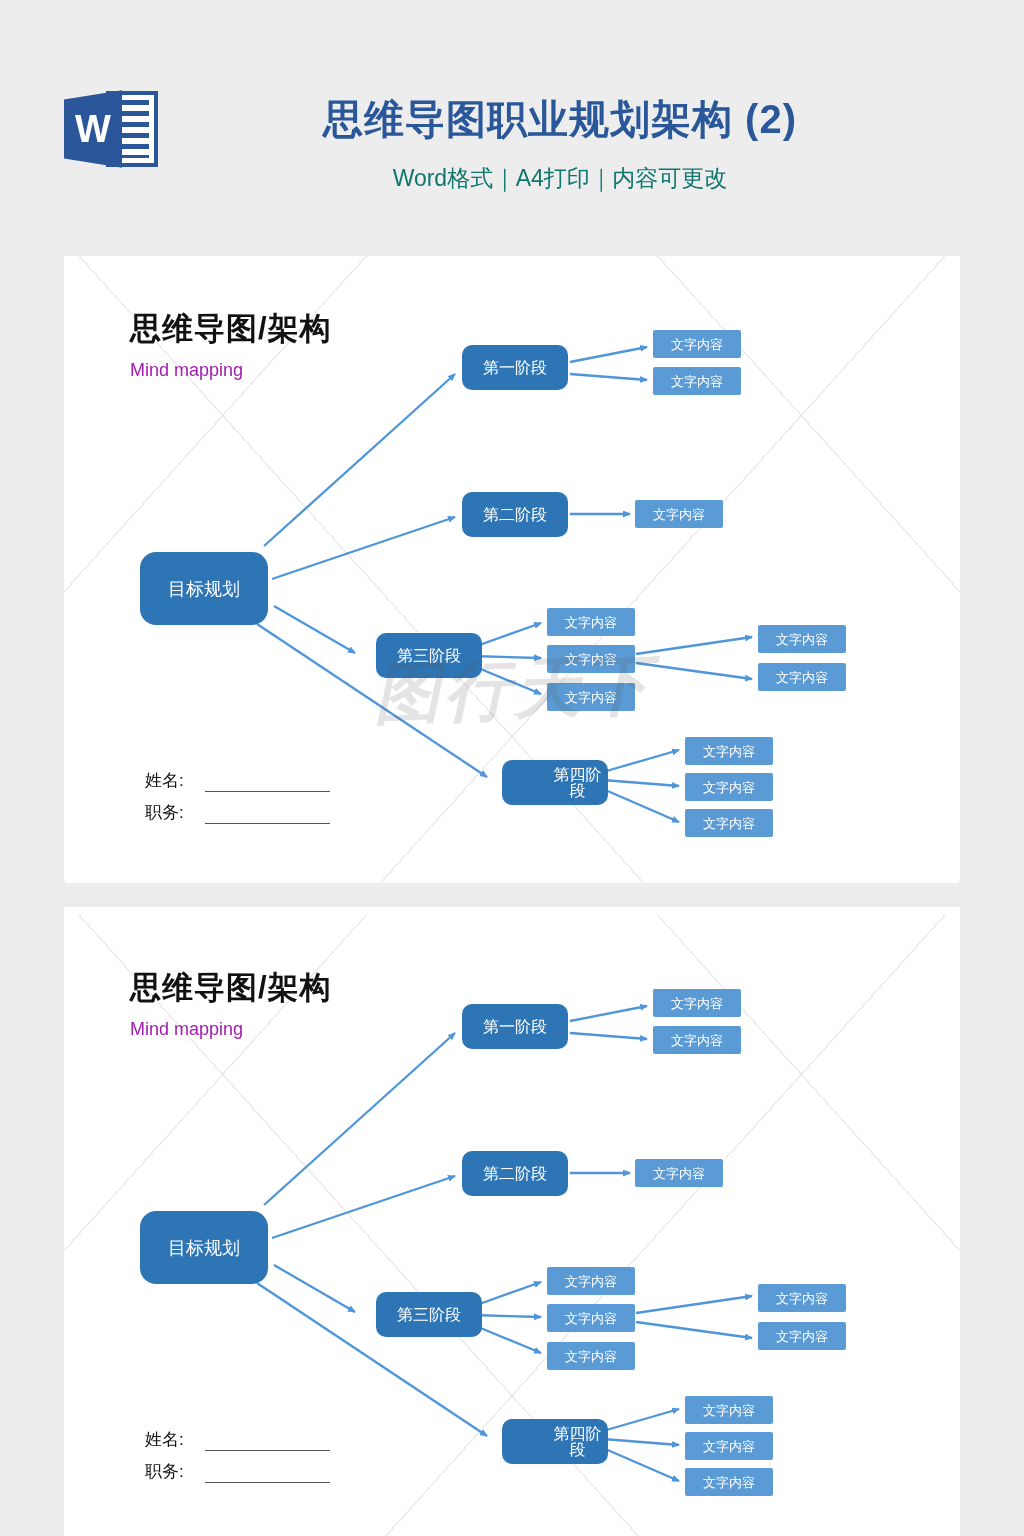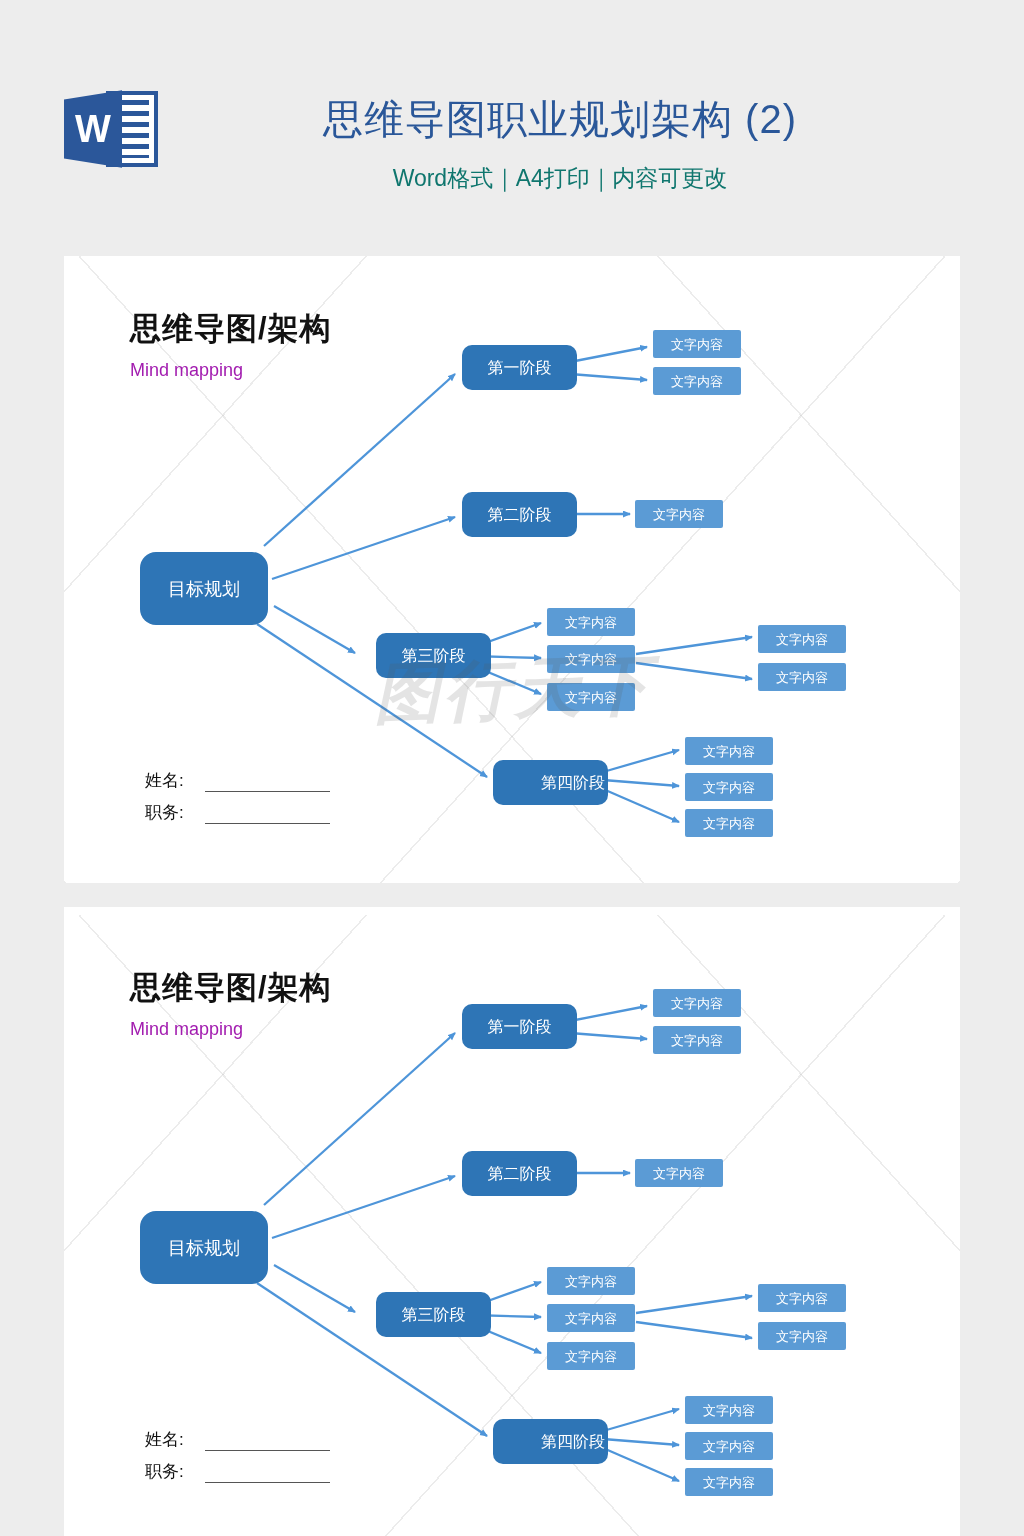--- a/index.html
+++ b/index.html
@@ -23,21 +23,21 @@
     background:repeating-linear-gradient(to bottom,#2b579a 0 5px,#ffffff 5px 11px);
   }
   .word-icon .w-shape {
     position:absolute; left:0; top:0; width:58px; height:84px;
     background:#2b579a;
     clip-path:polygon(0 15%, 100% 4%, 100% 96%, 0 85%);
     display:flex; align-items:center; justify-content:center;
   }
   .word-icon .w-shape span { color:#fff; font-weight:bold; font-size:38px; line-height:1; }
   .header-titles { position:absolute; left:160px; top:0; width:800px; text-align:center; }
-  .doc-title { margin-top:92px; font-size:40px; font-weight:normal; color:#2a5799; letter-spacing:1px; }
+  .doc-title { margin-top:92px; font-size:40px; font-weight:bold; color:#2a5799; letter-spacing:1px; }
   .doc-subtitle { margin-top:16px; font-size:23px; color:#0f766e; }
 
   
   .panel {
     position:absolute; left:64px; width:896px; background:#ffffff; overflow:hidden;
   }
   .panel--first  { top:256px; height:627px; }
   .panel--second { top:907px; height:629px; }
   .panel--second .diagram { top:8px; }
 
@@ -58,27 +58,27 @@
   }
 
   .d-heading { position:absolute; left:66px; top:52px; font-size:31px; font-weight:900; color:#111; letter-spacing:1px; }
   .d-subheading { position:absolute; left:66px; top:104px; font-size:18px; color:#a21caf; }
 
   .node {
     position:absolute; color:#fff; display:flex; align-items:center; justify-content:center;
     text-align:center; line-height:1;
   }
   .node--root  { left:76px;  top:296px; width:128px; height:73px; border-radius:16px; background:#2e75b6; font-size:18px; }
-  .node--stage { width:115px; height:45px; border-radius:10px; background:#2e75b6; font-size:16px; }
+  .node--stage { width:106px; height:45px; border-radius:10px; background:#2e75b6; font-size:16px; }
   .node--leaf  { width:88px;  height:28px; border-radius:2px;  background:#5b9bd5; font-size:13px; }
 
   .n-s1 { left:398px; top:89px; }
   .n-s2 { left:398px; top:236px; }
   .n-s3 { left:312px; top:377px; }
-  .n-s4 { left:429px; top:504px;padding-left:45px; }
+  .n-s4 { left:438px; top:504px;padding-left:45px; }
 
   .n-s1c1 { left:589px; top:74px;  }
   .n-s1c2 { left:589px; top:111px; }
   .n-s2c1 { left:571px; top:244px; }
   .n-s3c1 { left:483px; top:352px; }
   .n-s3c2 { left:483px; top:389px; }
   .n-s3c3 { left:483px; top:427px; }
   .n-gc1  { left:694px; top:369px; }
   .n-gc2  { left:694px; top:407px; }
   .n-s4c1 { left:621px; top:481px; }

